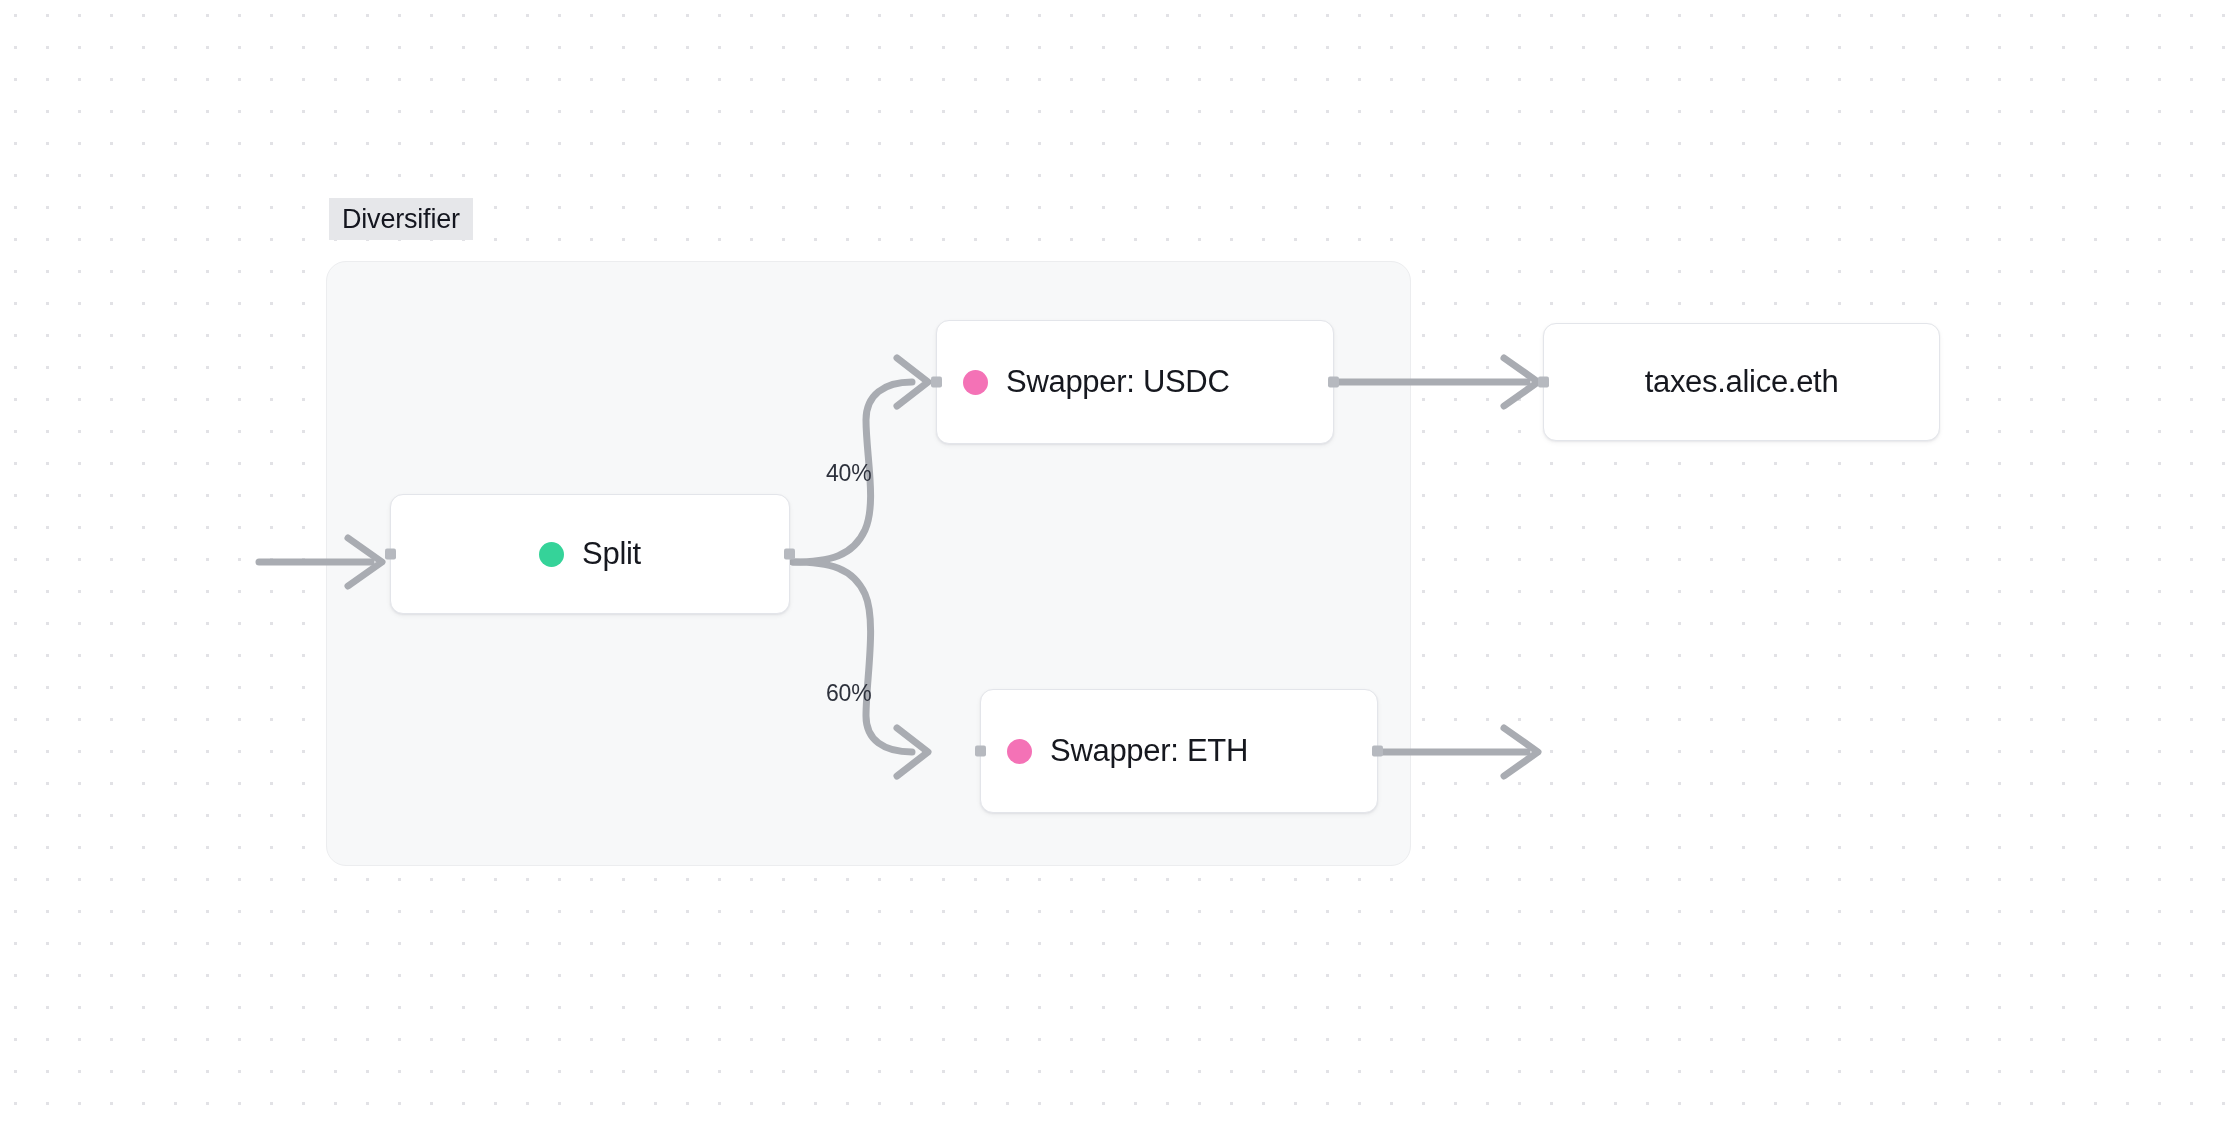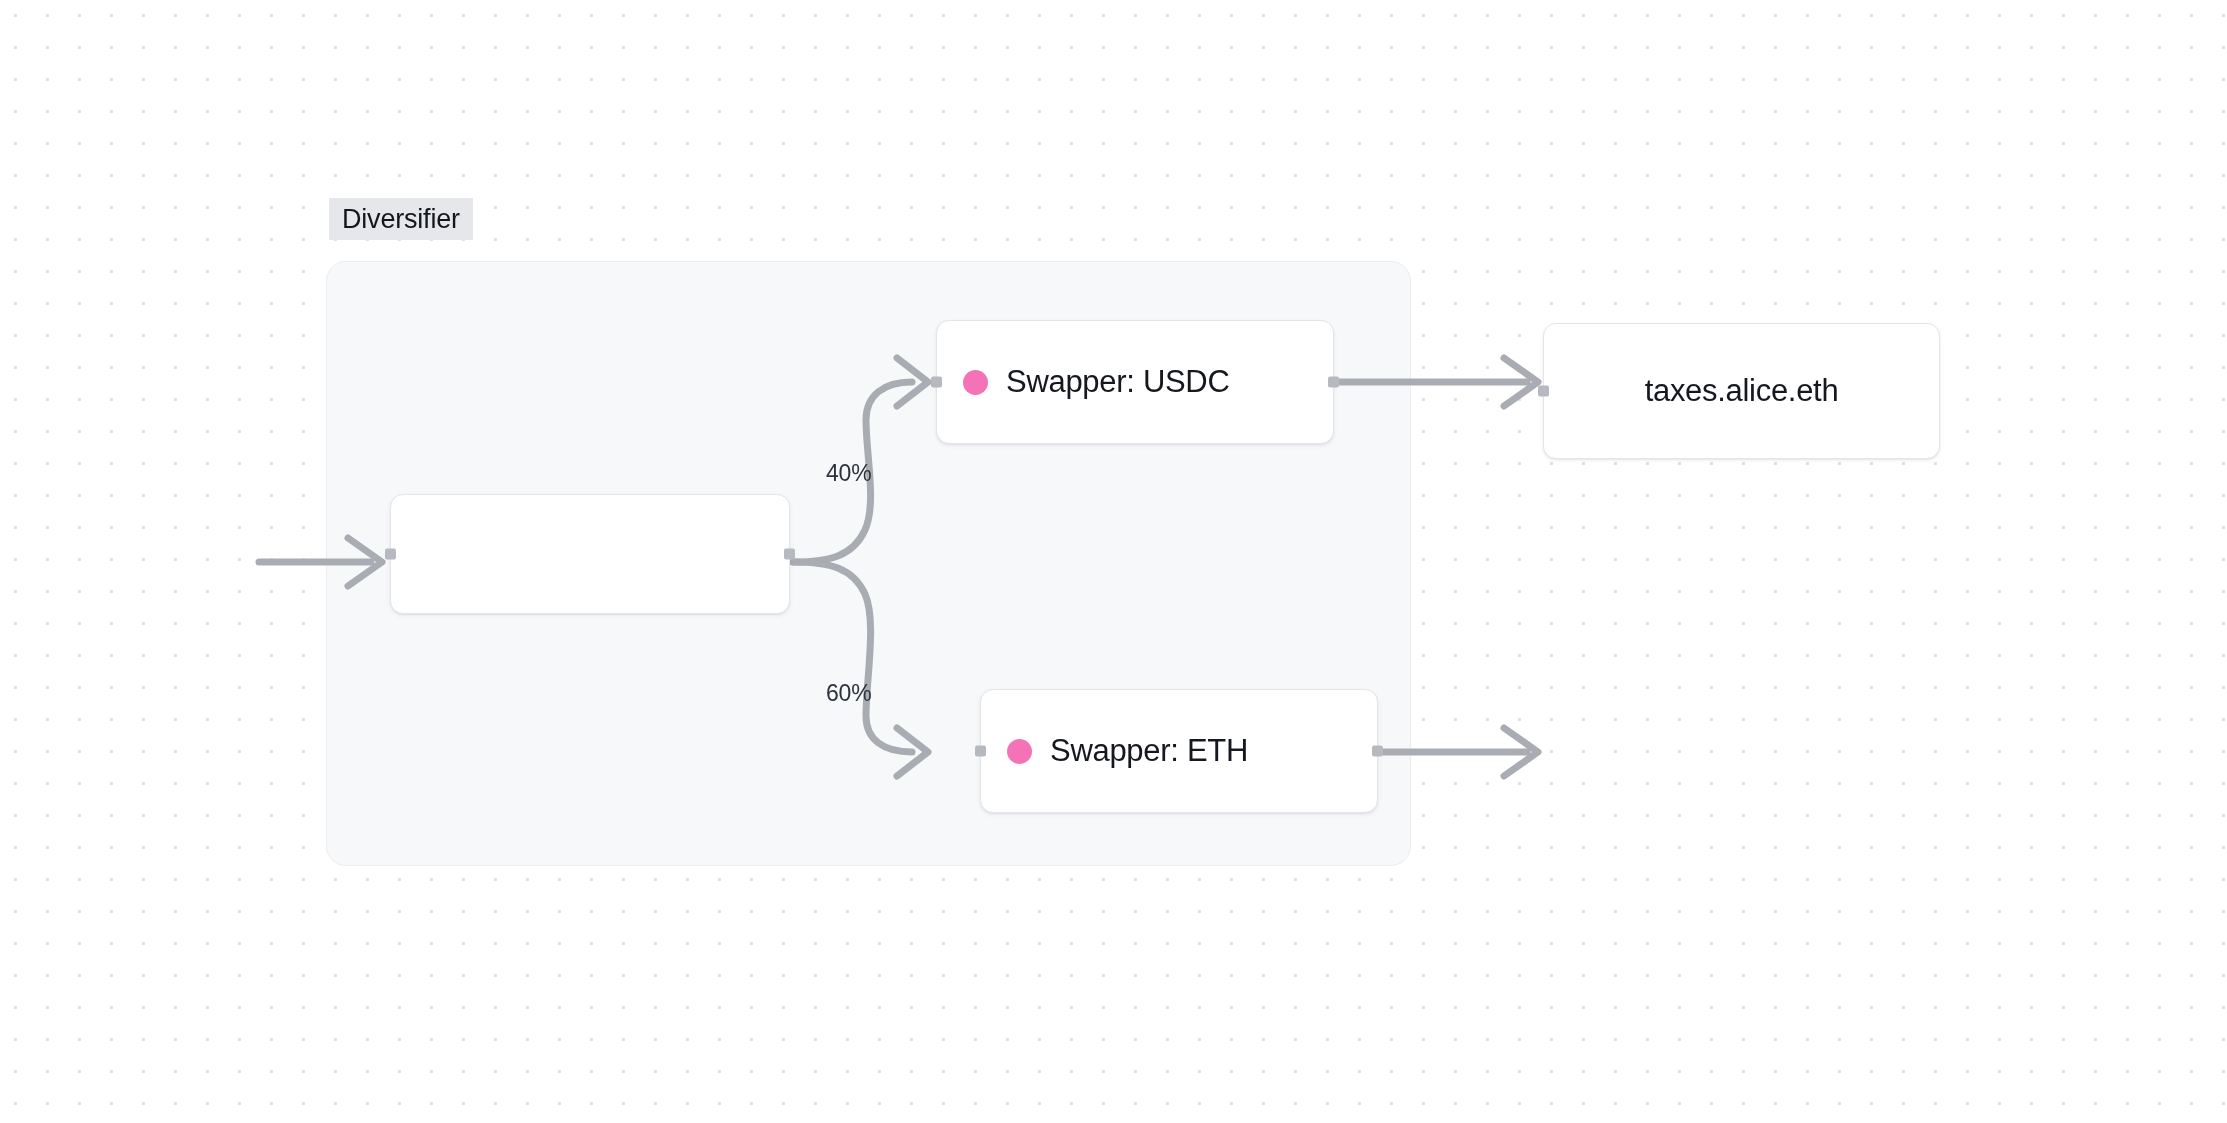--- a/index.html
+++ b/index.html
@@ -99,21 +99,21 @@
     font-size: 31px;
     letter-spacing: -0.3px;
     color: #16181F;
     white-space: nowrap;
   }
 
   
   #node-split        { left: 390px;  top: 494px; width: 400px; height: 120px; }
   #node-swapper-usdc { left: 936px;  top: 320px; width: 398px; height: 124px; }
   #node-swapper-eth  { left: 936px;  top: 689px; width: 398px; height: 124px; margin-left: 44px; }
-  #node-taxes-alice  { left: 1543px; top: 323px; width: 397px; height: 136px; }
+  #node-taxes-alice  { left: 1543px; top: 323px; width: 397px; height: 118px; }
   #node-alice        { left: 1543px; top: 689px; width: 397px; height: 118px; }
 
   
   .handle {
     position: absolute;
     width: 11px;
     height: 11px;
     background: #B6B9BF;
     border-radius: 2px;
     top: 50%;
@@ -175,20 +175,24 @@
       <path d="M 1504 728 L 1538 752 L 1504 776" fill="none" stroke="#A9ACB2" stroke-width="7" stroke-linecap="round" stroke-linejoin="round"></path>
     </g>
   </svg>
 
   <div class="edge-label" id="edge-label-40">40%</div>
 
   <div class="edge-label" id="edge-label-60">60%</div>
 
   <div class="node" id="node-split">
     <span class="handle left"></span>
+    <div class="node-inner centered">
+      <span class="status-dot" style="background:#35D399"></span>
+      <span class="node-label">Split</span>
+    </div>
     <span class="handle right"></span>
   </div>
 
   <div class="node" id="node-swapper-usdc">
     <span class="handle left"></span>
     <div class="node-inner">
       <span class="status-dot" style="background:#F472B6"></span>
       <span class="node-label">Swapper: USDC</span>
     </div>
     <span class="handle right"></span>

